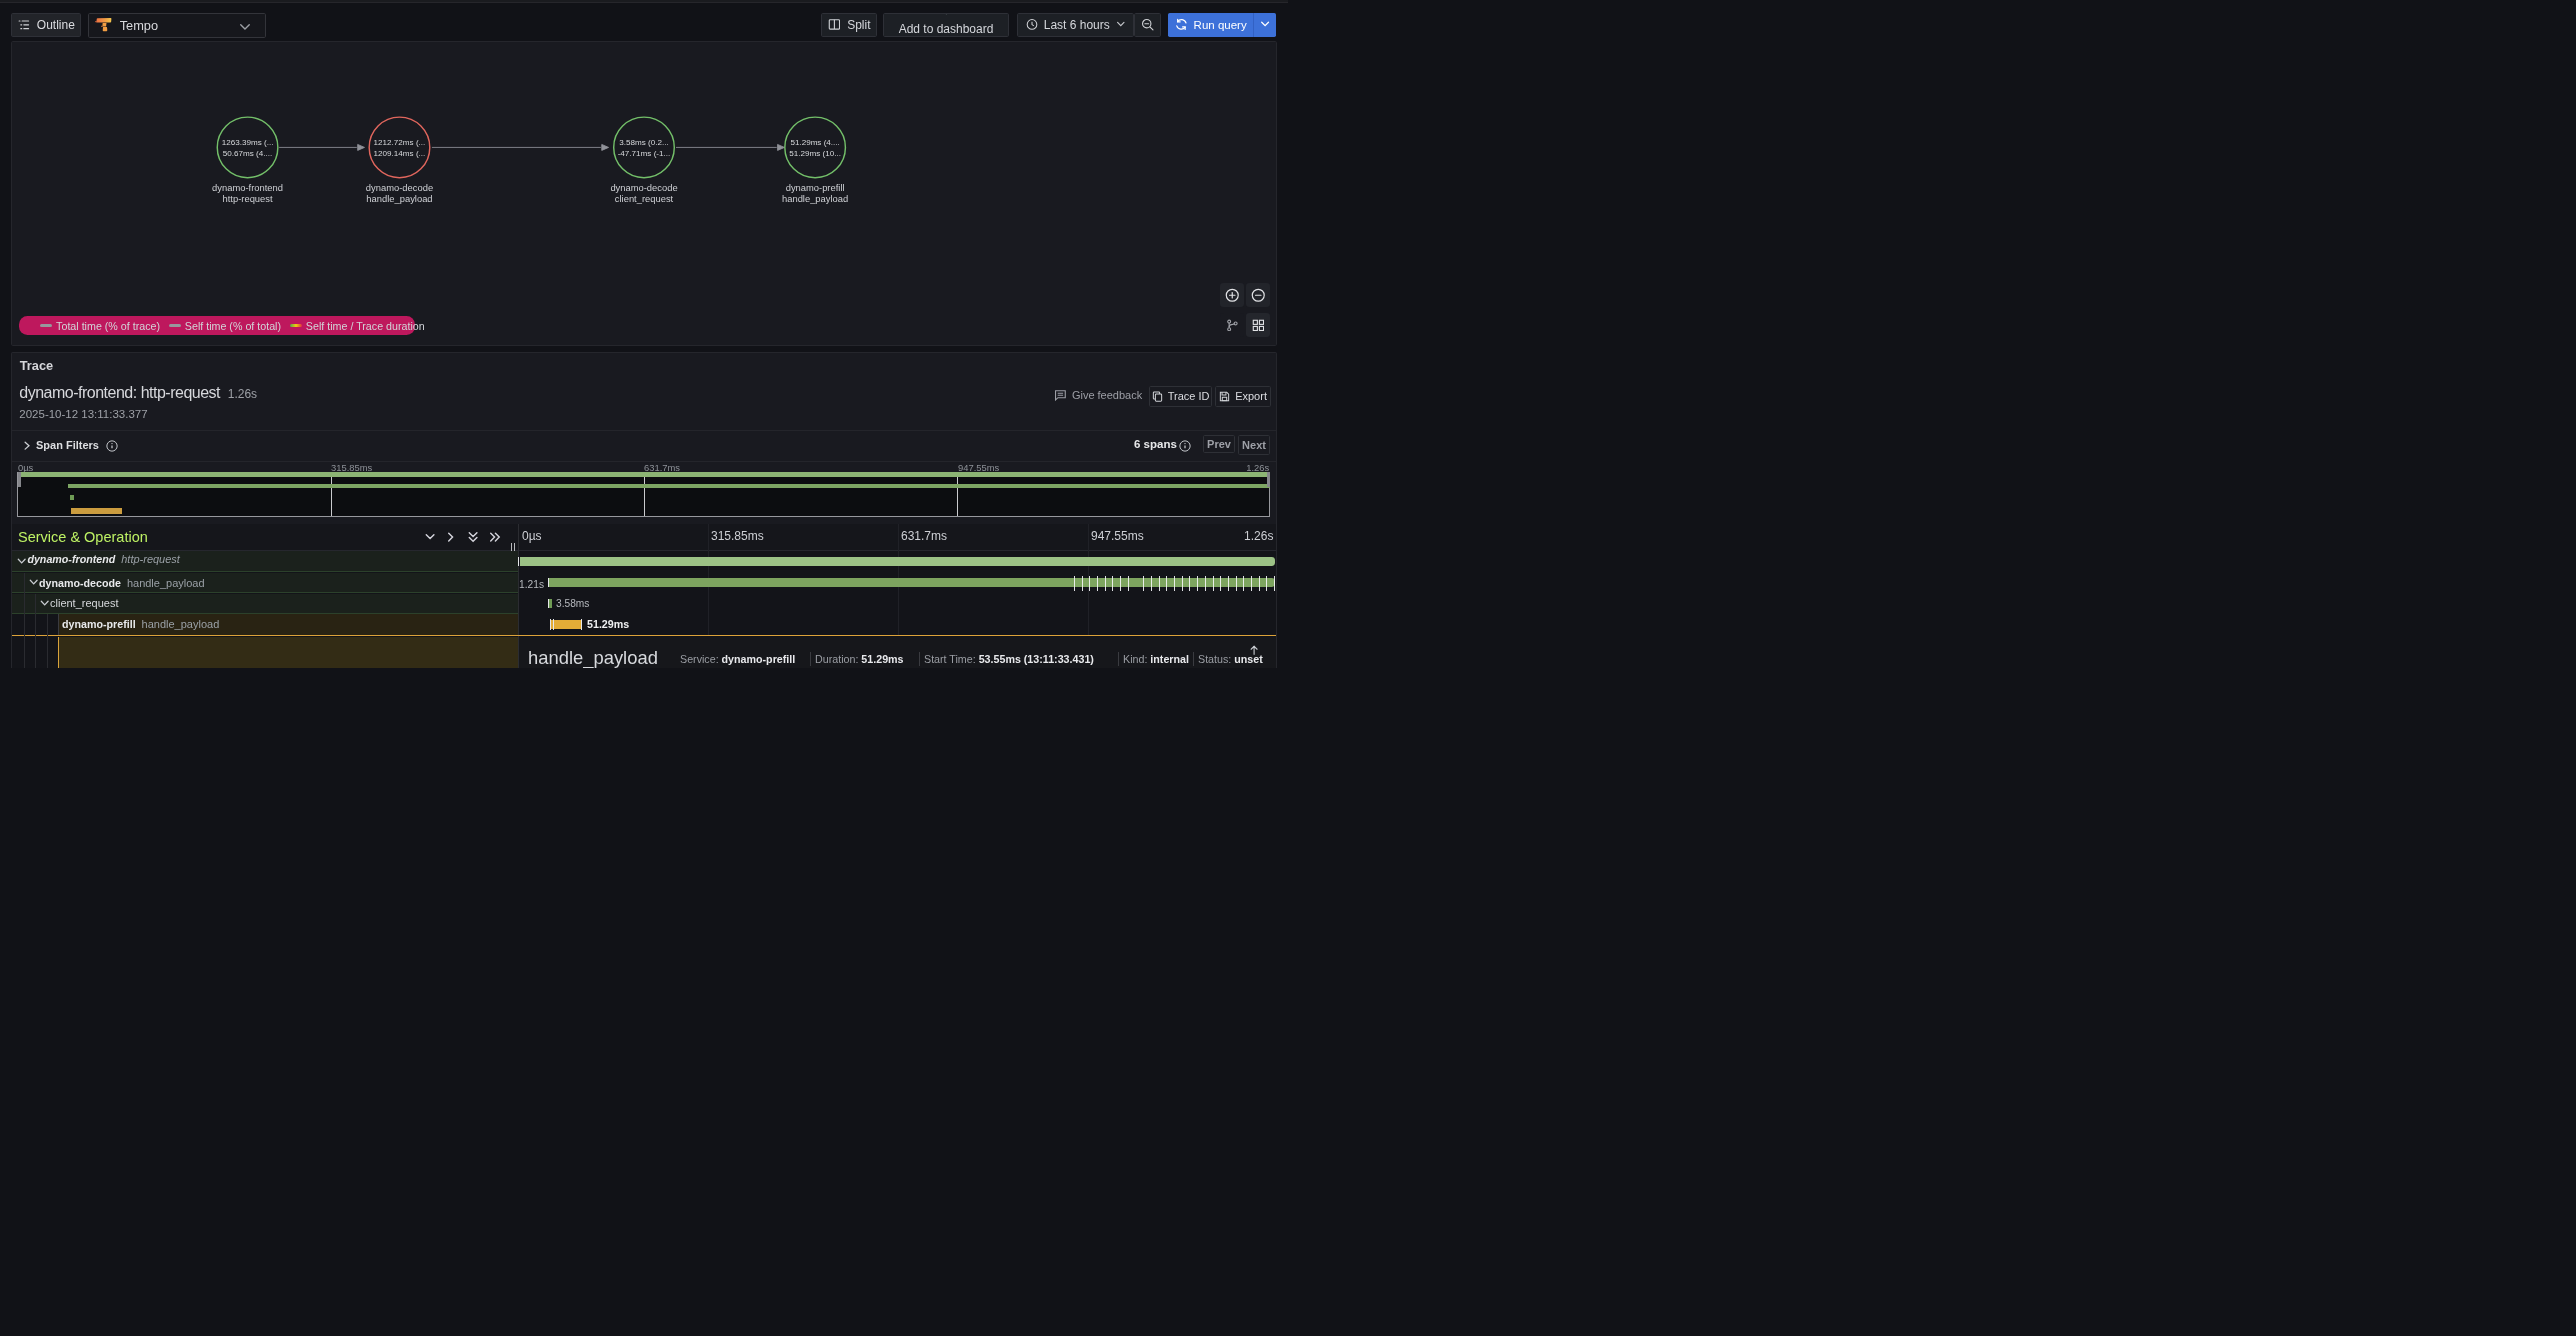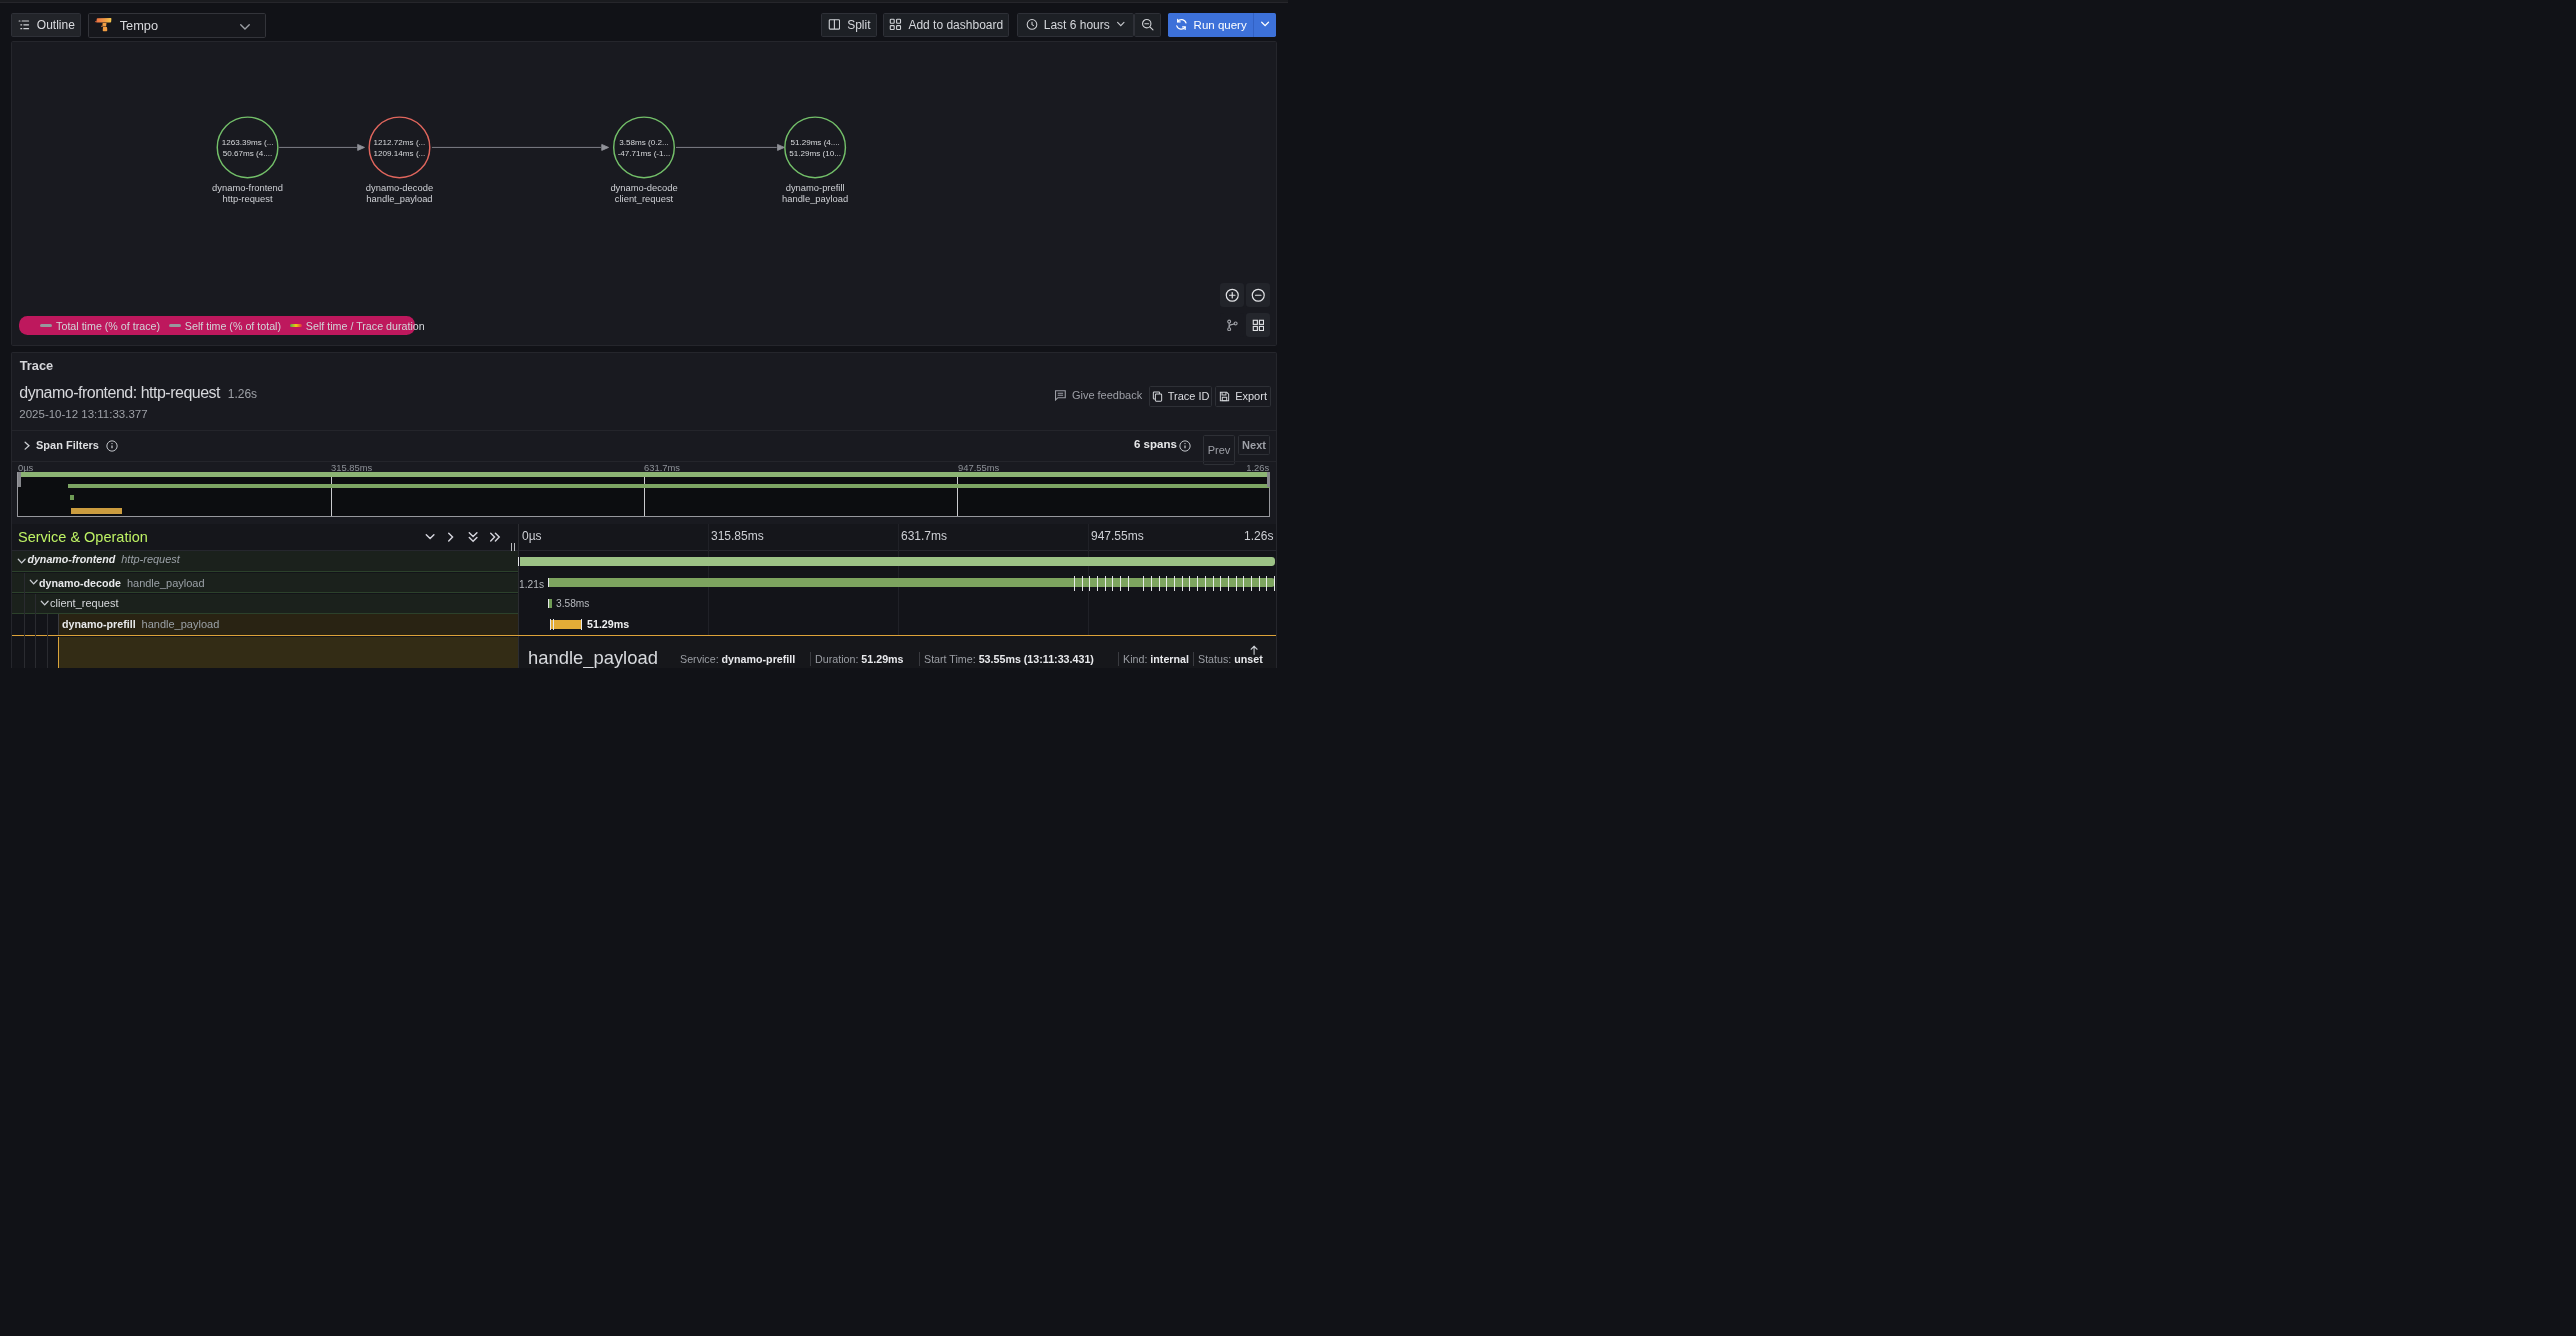--- a/index.html
+++ b/index.html
@@ -52,21 +52,21 @@
   </div>
 
   <div class="btn" id="tb-split" style="position:absolute;left:821px;top:12.8px;width:56px;height:24px;justify-content:center;gap:6.8px;">
     <svg width="12.8" height="12.8" viewBox="0 0 15 15" fill="none" stroke="#d0d2d6" stroke-width="1.3">
       <rect x="1.5" y="2" width="12" height="11" rx="1"></rect>
         <path d="M7.5 2 v11"></path>
     </svg>
     <span>Split</span>
   </div>
 
-  <div class="btn" id="tb-add" style="position:absolute;left:883px;top:12.8px;width:126px;height:24px;justify-content:center;gap:6.8px;">
+  <div class="btn" id="tb-add" style="position:absolute;left:883px;top:12.8px;width:126px;height:24px;justify-content:center;gap:6.8px;flex-direction:column;">
     <svg width="12.8" height="12.8" viewBox="0 0 15 15" fill="none" stroke="#d0d2d6" stroke-width="1.3">
       <rect x="1.5" y="1.5" width="4.6" height="4.6" rx="0.8"></rect>
       <rect x="8.9" y="1.5" width="4.6" height="4.6" rx="0.8"></rect>
       <rect x="1.5" y="8.9" width="4.6" height="4.6" rx="0.8"></rect>
       <rect x="8.9" y="8.9" width="4.6" height="4.6" rx="0.8"></rect>
     </svg>
     <span>Add to dashboard</span>
   </div>
 
   <div class="btn" id="tb-time" style="position:absolute;left:1017px;top:12.8px;width:117px;height:24px;padding:0 7.7px;gap:6px;">
@@ -222,21 +222,21 @@
         <circle cx="7" cy="7" r="6"></circle>
         <path d="M7 6.3 v3.4" stroke-width="1.4"></path>
         <circle cx="7" cy="4.2" r="0.8" fill="#cdd0d4" stroke="none"></circle>
       </svg>
     <div class="abs" style="left:1122px;top:85px;color:#e7e8ea;font-size:11.5px;font-weight:700;">6 spans</div>
     <svg class="abs" style="left:1167px;top:87px;" width="12" height="12" viewBox="0 0 14 14" fill="none" stroke="#cdd0d4" stroke-width="1.1">
         <circle cx="7" cy="7" r="6"></circle>
         <path d="M7 6.3 v3.4" stroke-width="1.4"></path>
         <circle cx="7" cy="4.2" r="0.8" fill="#cdd0d4" stroke="none"></circle>
       </svg>
-    <div class="abs" style="left:1191px;top:82px;width:32px;height:30px;border:0.9px solid #2e3036;border-radius:1.7px;display:flex;align-items:center;justify-content:center;color:#9ea0a7;font-size:11px;font-weight:400;">Prev</div>
+    <div class="abs" style="left:1191px;top:82px;width:32px;height:18px;border:0.9px solid #2e3036;border-radius:1.7px;display:flex;align-items:center;justify-content:center;color:#9ea0a7;font-size:11px;font-weight:700;">Prev</div>
     <div class="abs" style="left:1226px;top:82px;width:32px;height:19.6px;border:0.9px solid #2e3036;border-radius:1.7px;display:flex;align-items:center;justify-content:center;color:#9ea0a7;font-size:11px;font-weight:600;">Next</div>
     <div class="abs" style="left:0;top:108px;width:1264px;height:0.9px;background:#24252b;"></div>
 
     <div class="abs" style="left:6px;top:109px;font-size:9.4px;color:#8e9298;">0µs</div>
     <div class="abs" style="left:319px;top:109px;font-size:9.4px;color:#8e9298;">315.85ms</div>
     <div class="abs" style="left:632px;top:109px;font-size:9.4px;color:#8e9298;">631.7ms</div>
     <div class="abs" style="left:946px;top:109px;font-size:9.4px;color:#8e9298;">947.55ms</div>
     <div class="abs" style="right:6.8px;top:109px;font-size:9.4px;color:#8e9298;">1.26s</div>
 
     <div class="abs" style="left:5.1px;top:119px;width:1253px;height:45px;background:#0c0d10;border-left:0.9px solid #97989d;border-right:0.9px solid #97989d;border-bottom:0.9px solid #97989d;">

